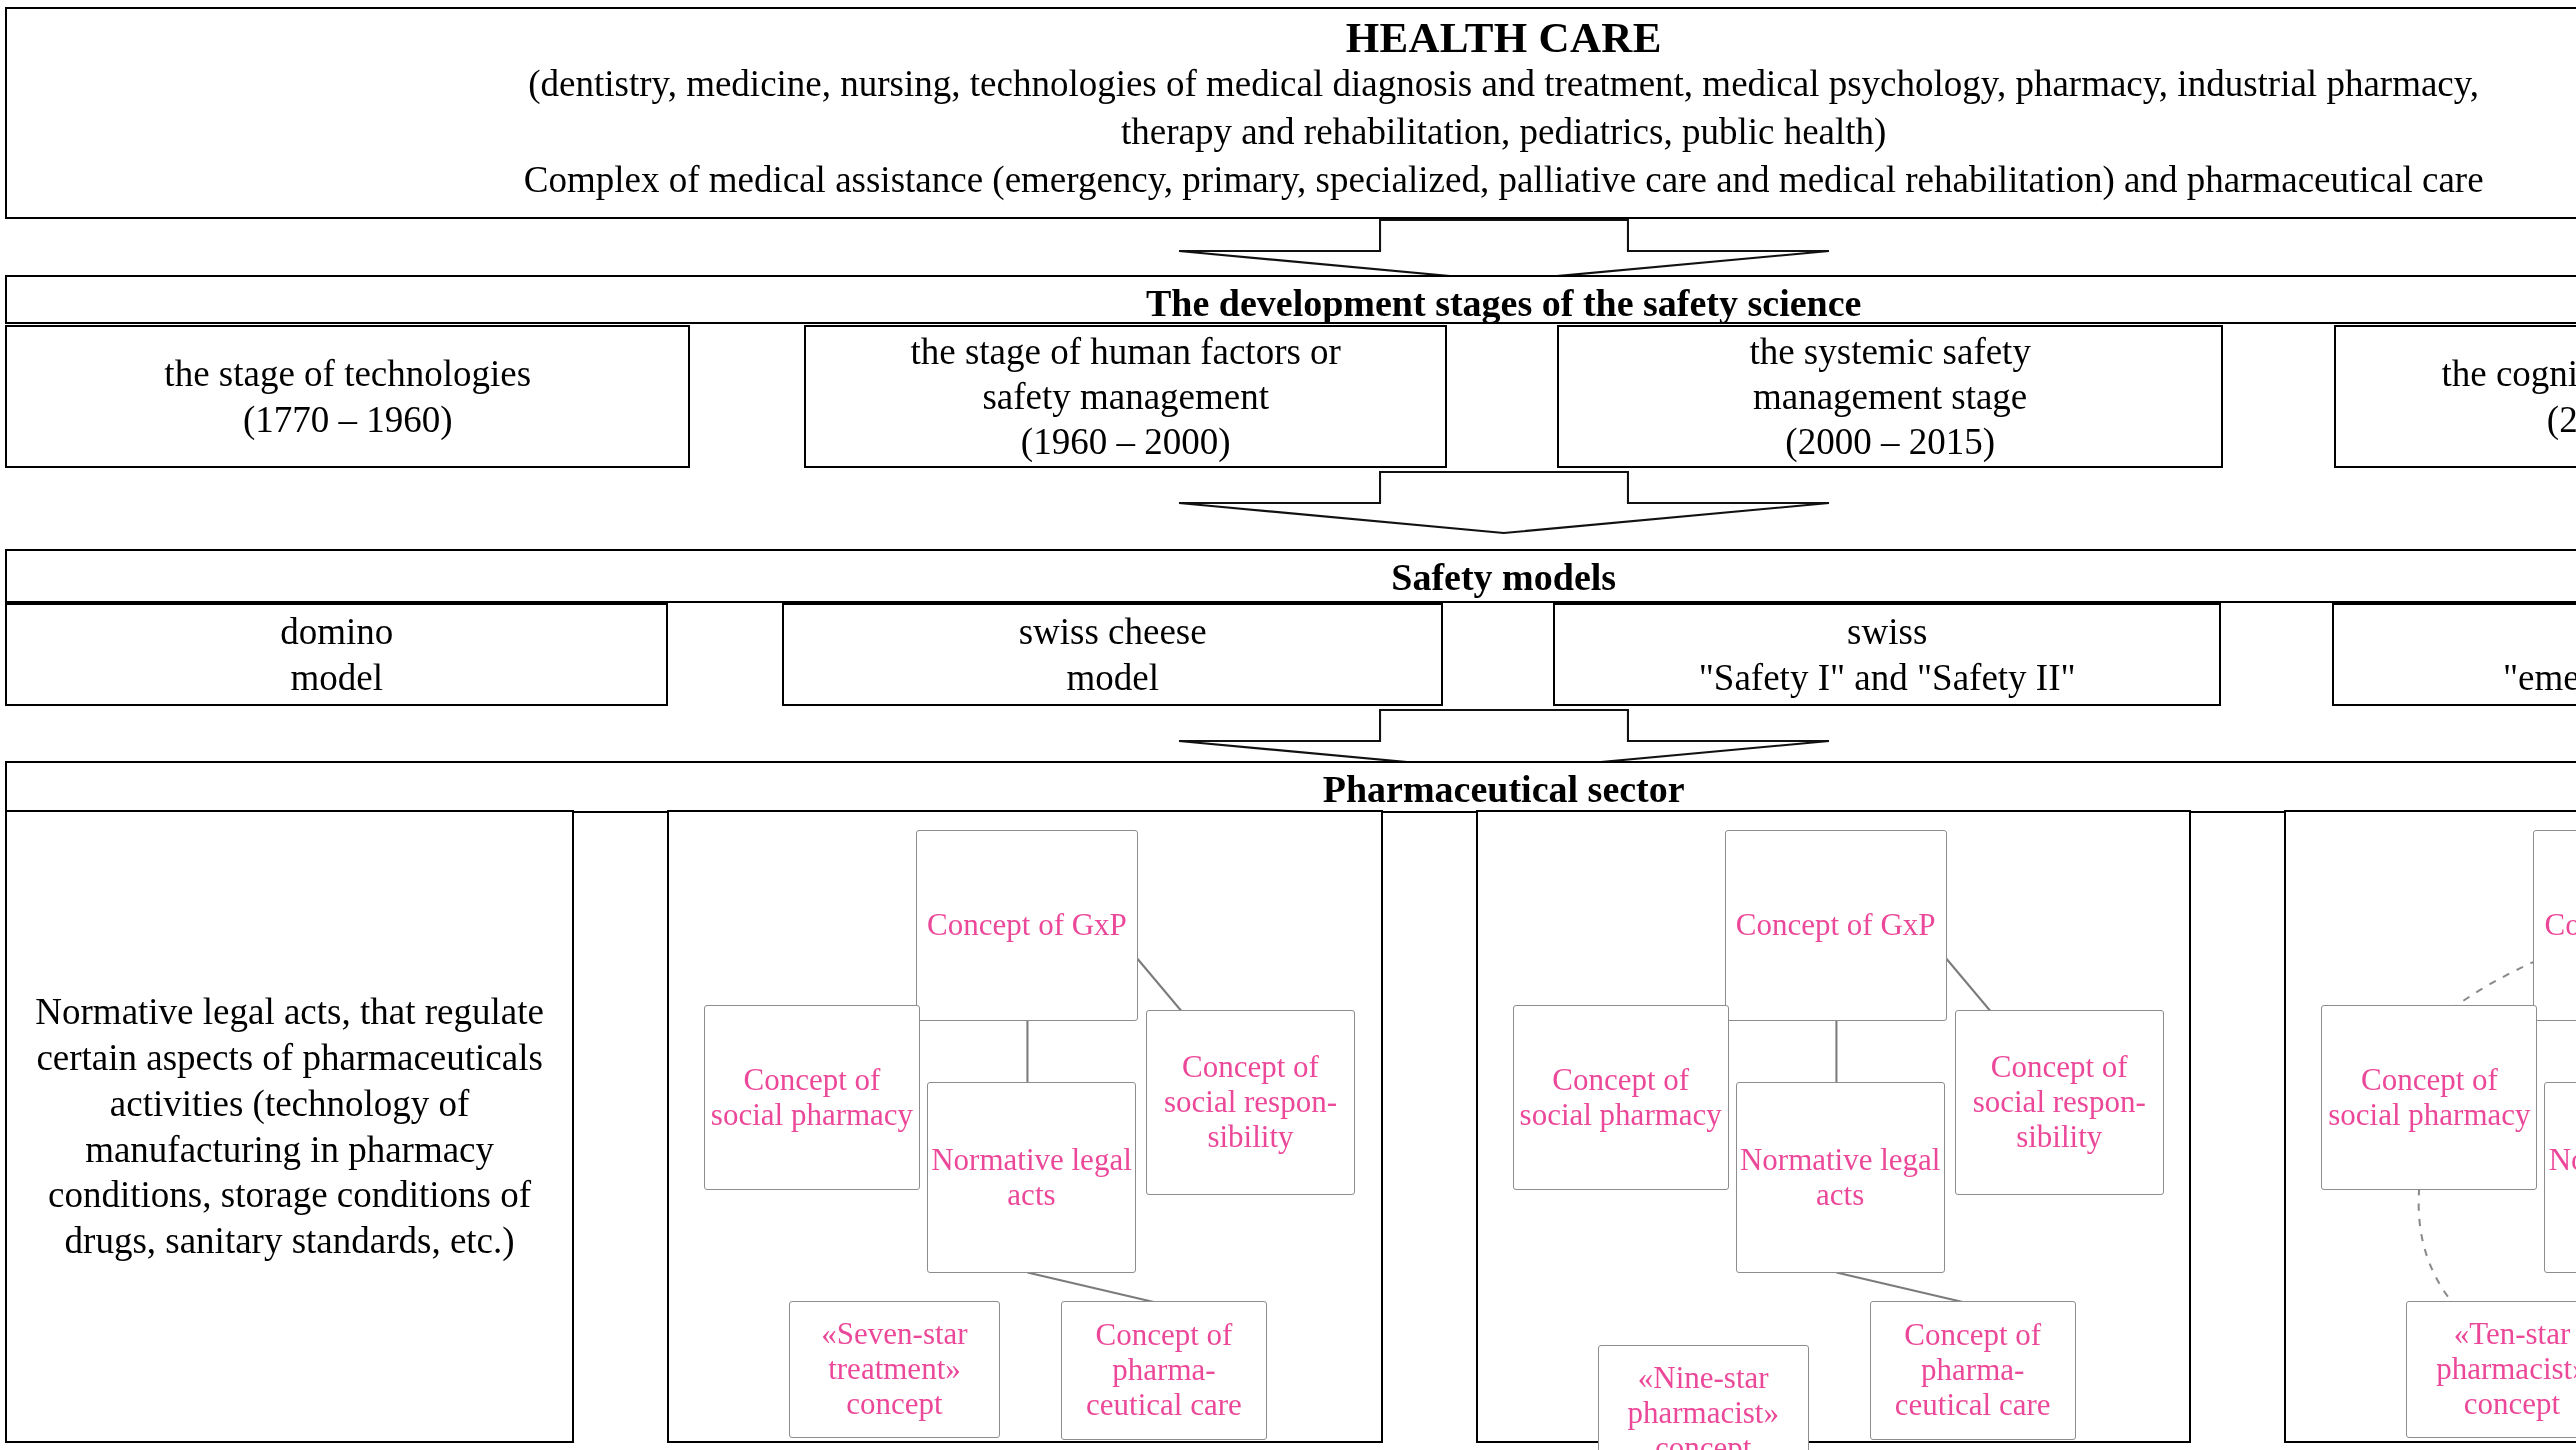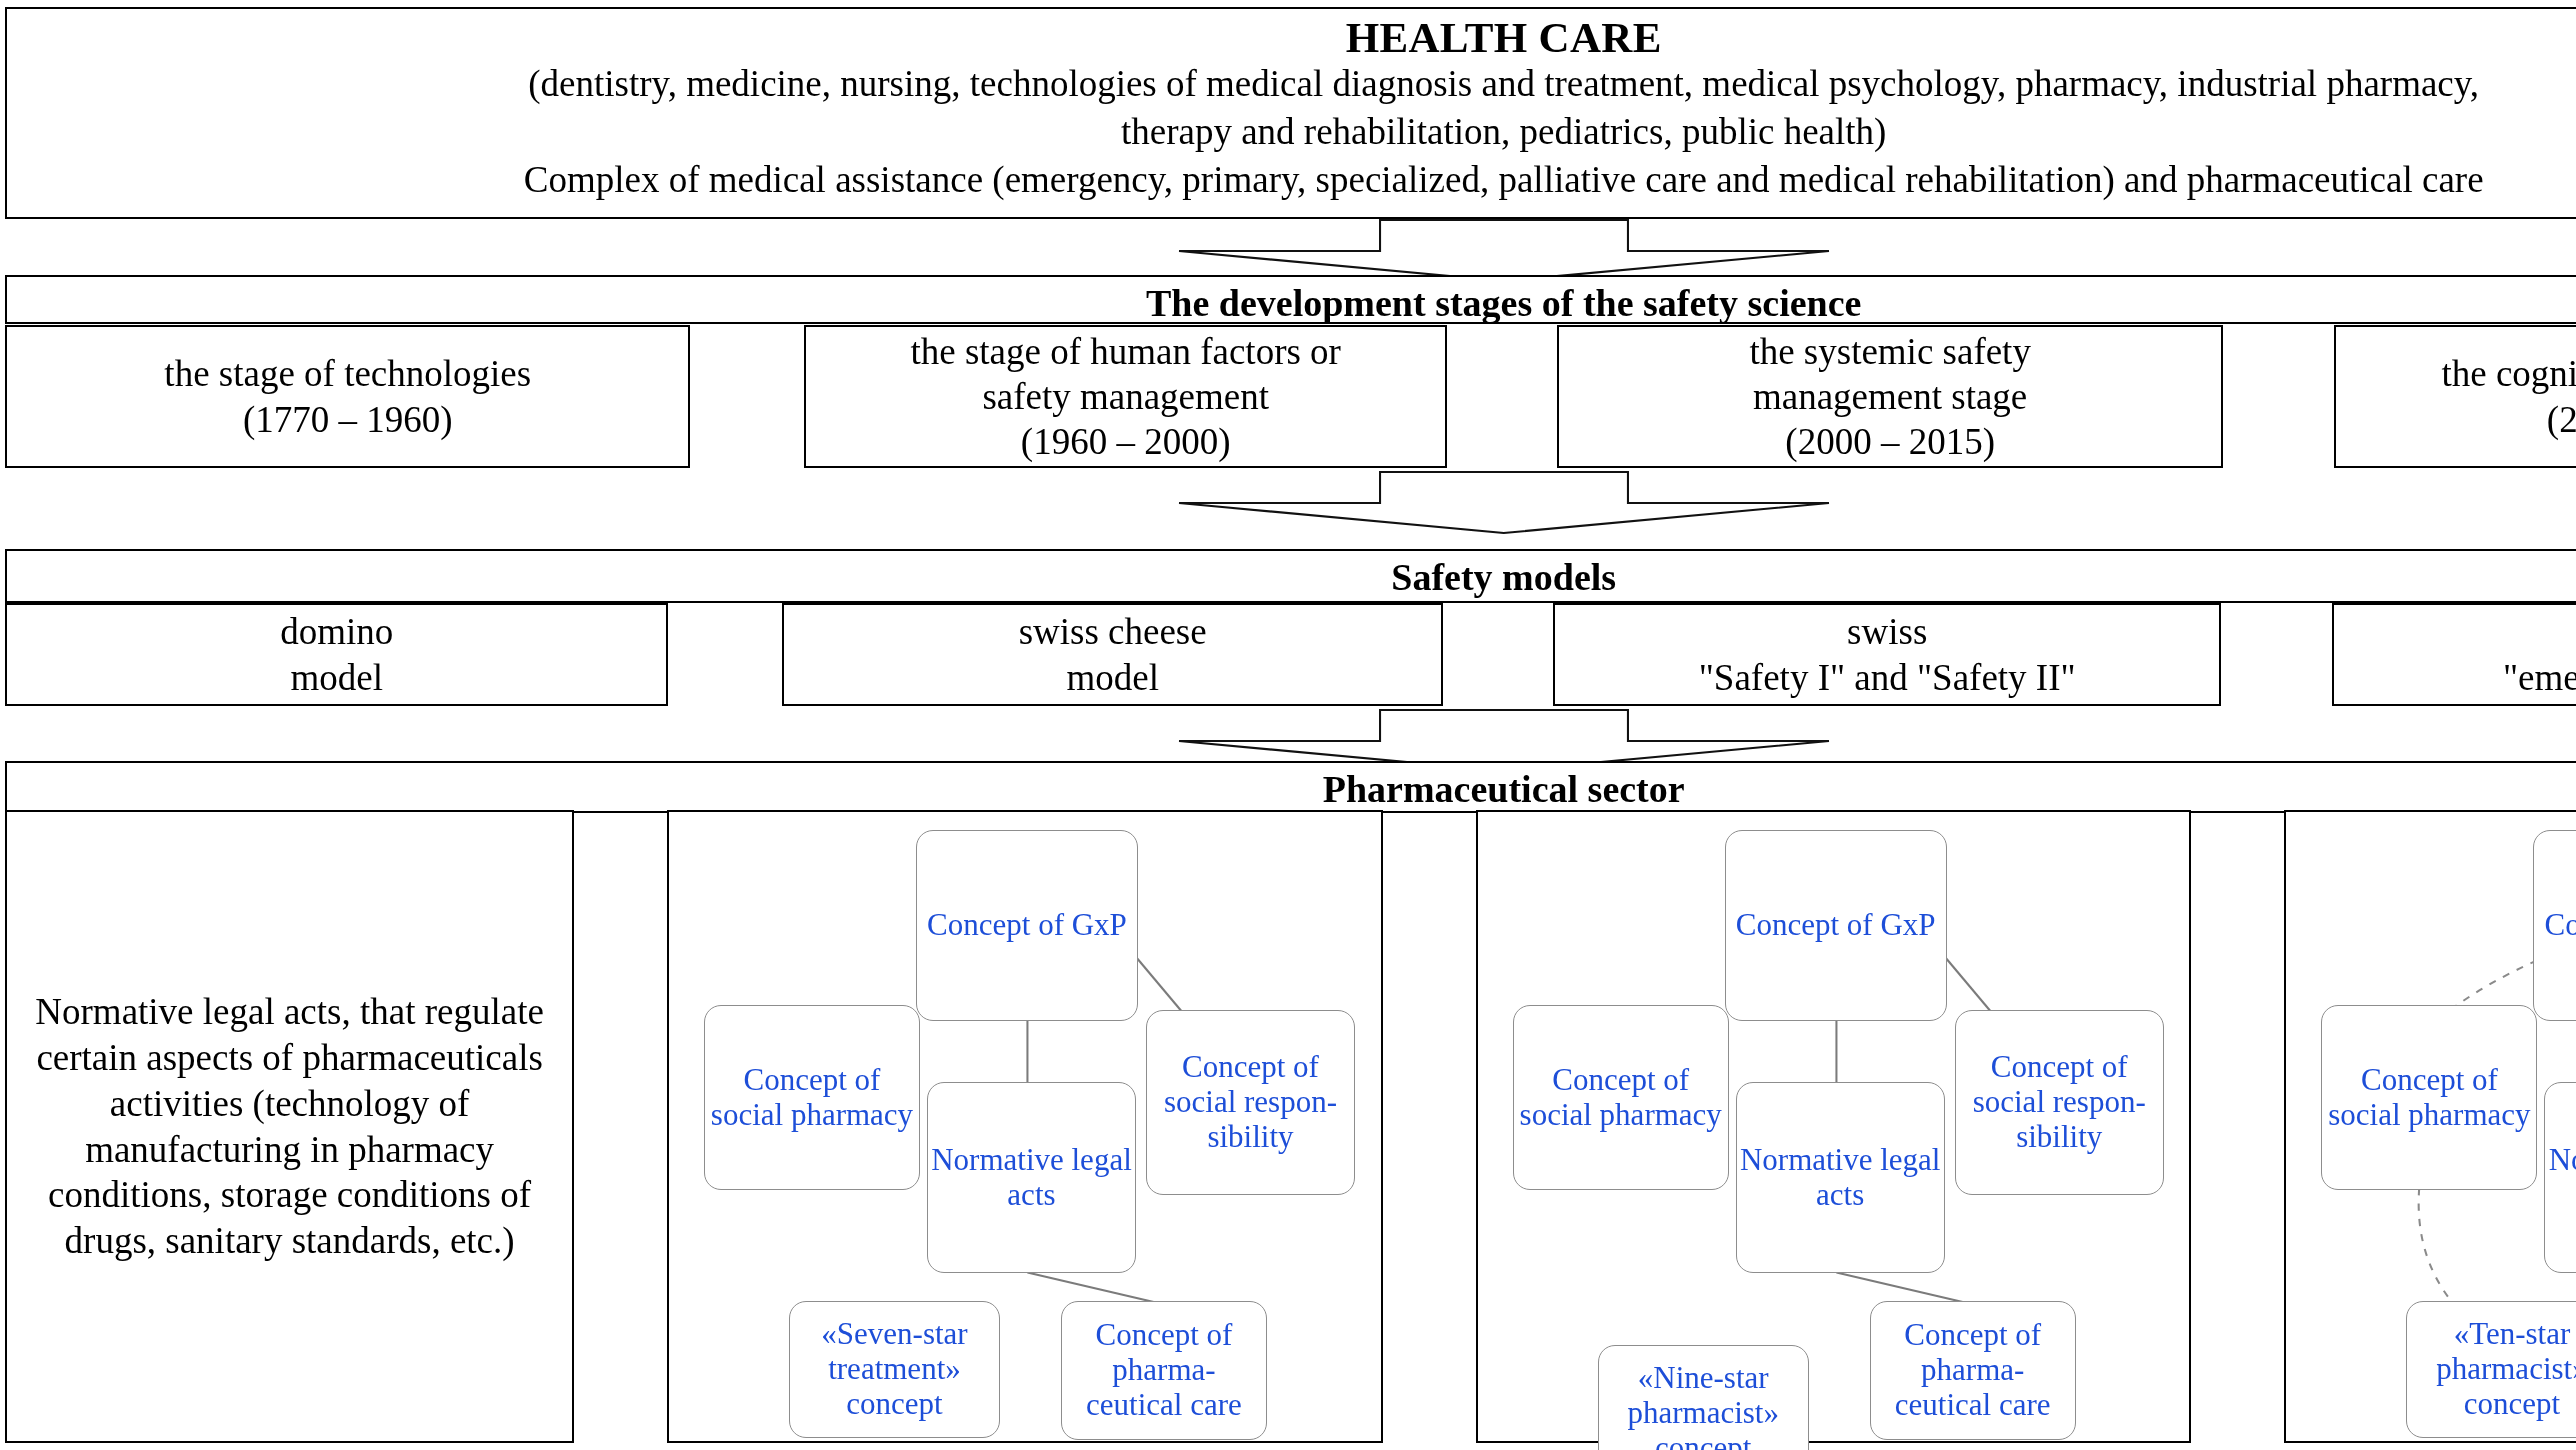--- a/index.html
+++ b/index.html
@@ -133,29 +133,29 @@
     position: absolute;
     left: 0; top: 0;
     width: 100%;
     height: 100%;
     pointer-events: none;
   }
   .node {
     position: absolute;
     box-sizing: border-box;
     border: 1.5px solid #8d8d8d;
-    border-radius: 17px;
+    border-radius: 3px;
     background: #ffffff;
     display: flex;
     align-items: center;
     justify-content: center;
     text-align: center;
     font-size: 31px;
     line-height: 1.12;
-    color: #1d4ed8;
+    color: #ec4899;
     padding: 2.1px 3.1px;
   }
 </style>
 </head>
 <body>
 
 <div id="page">
 
   <div class="band" id="healthcare-band">
     <div id="healthcare-title">HEALTH CARE</div>

